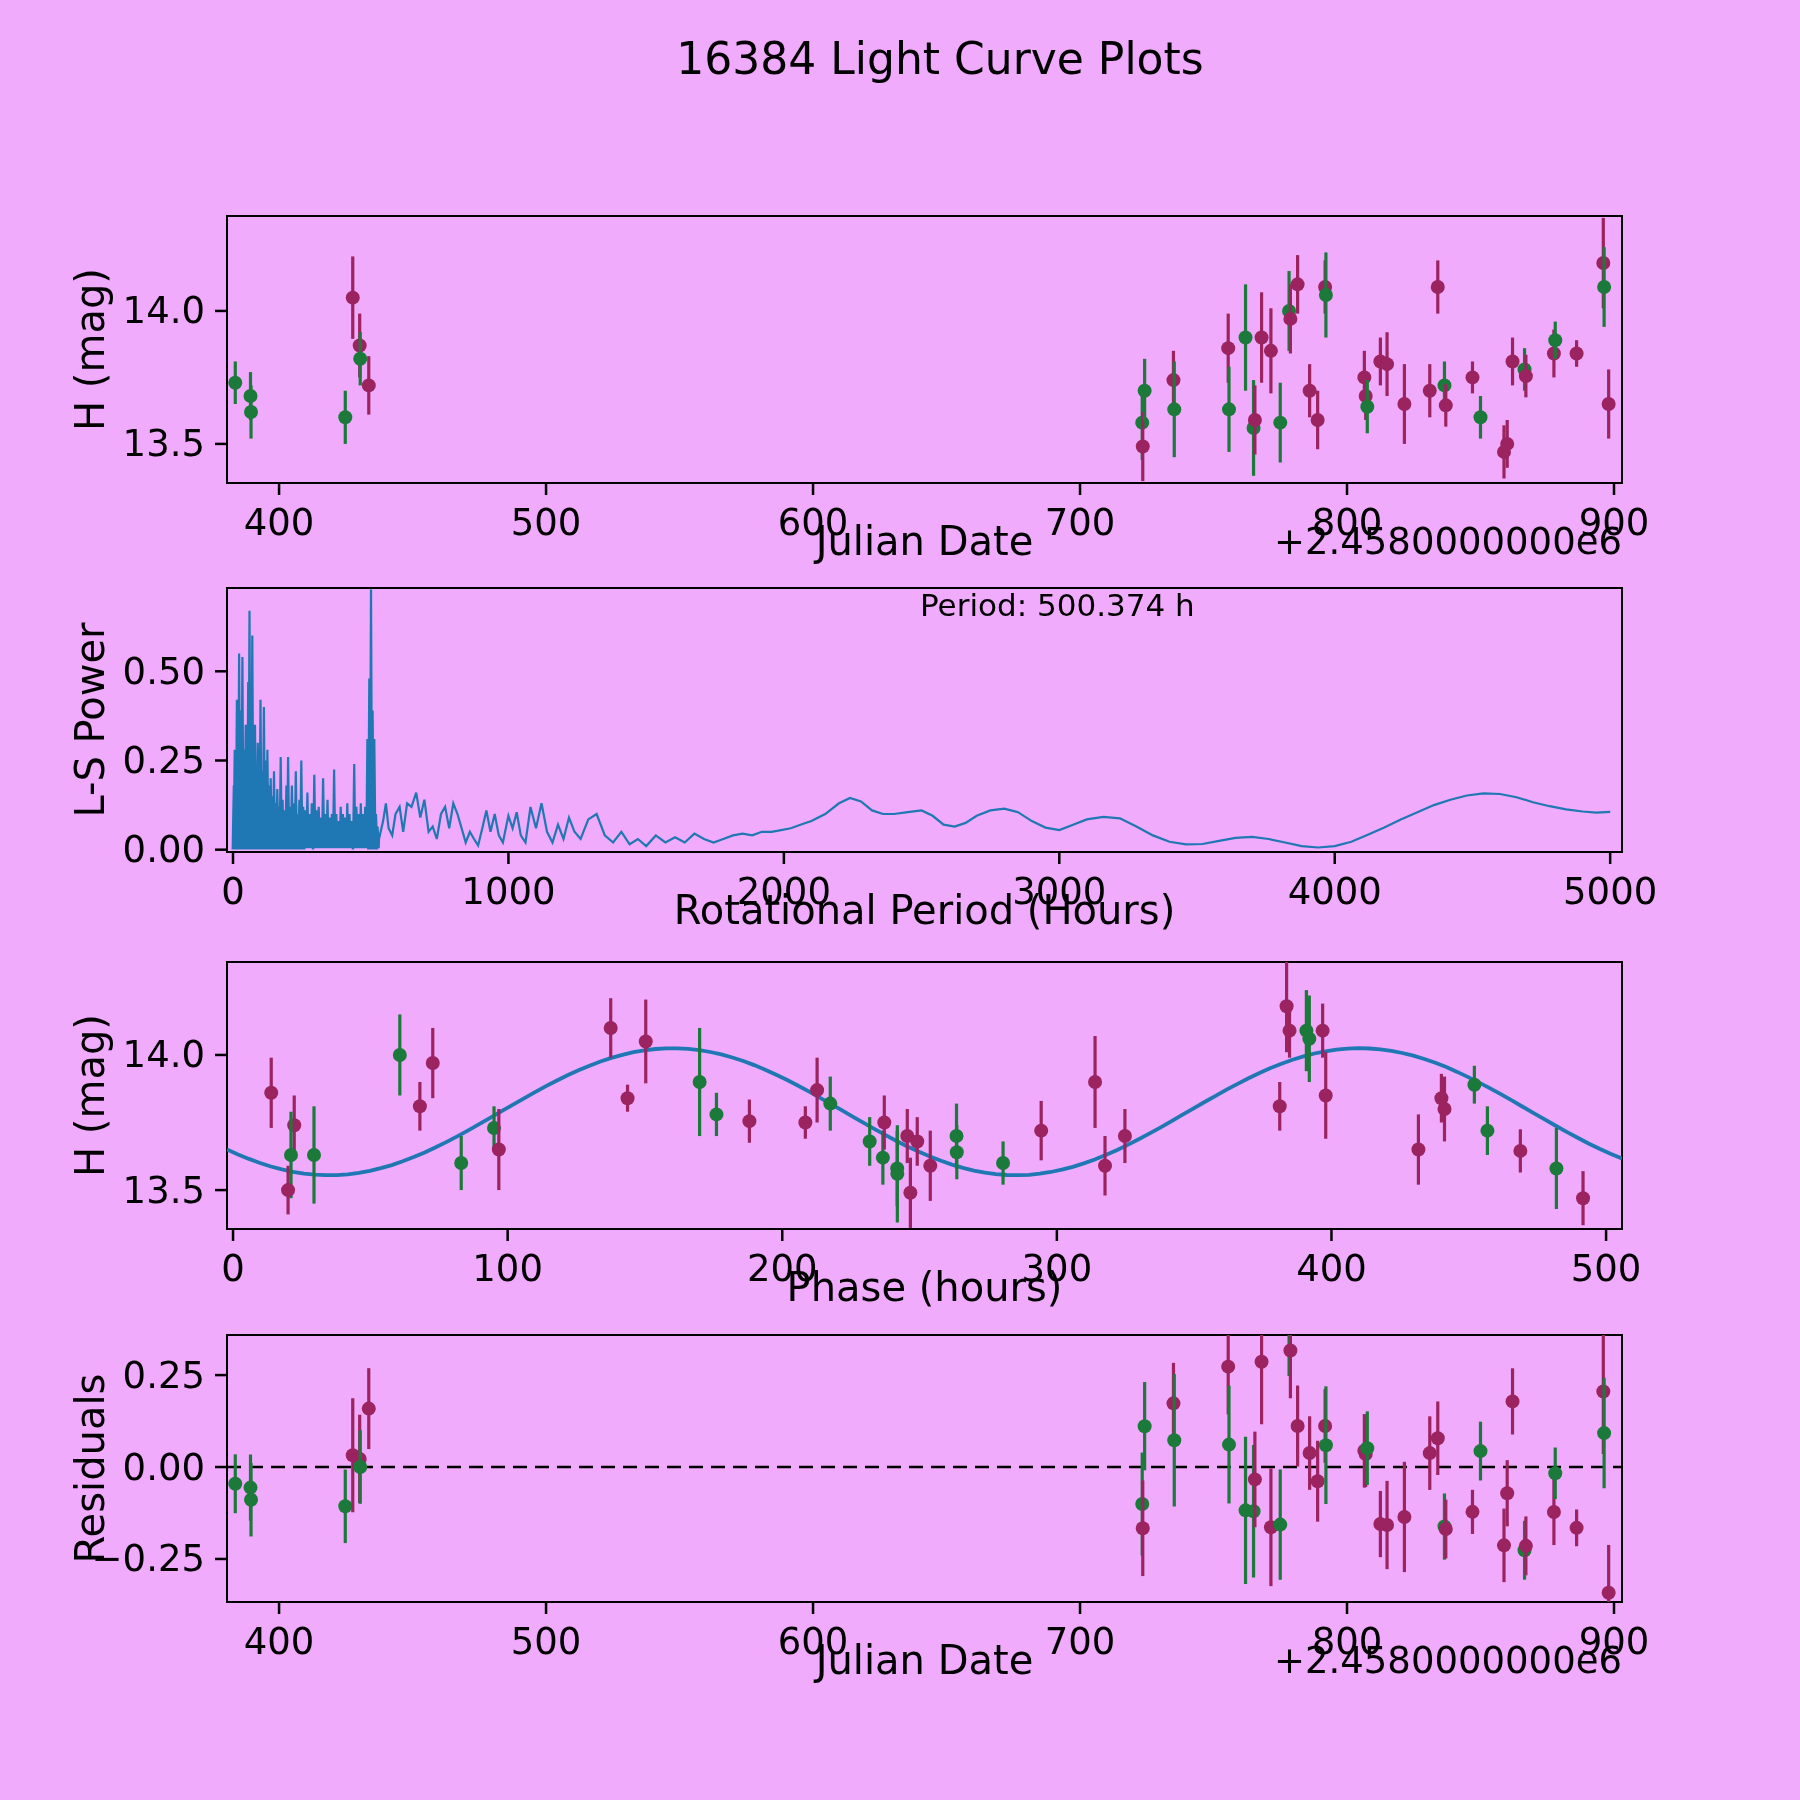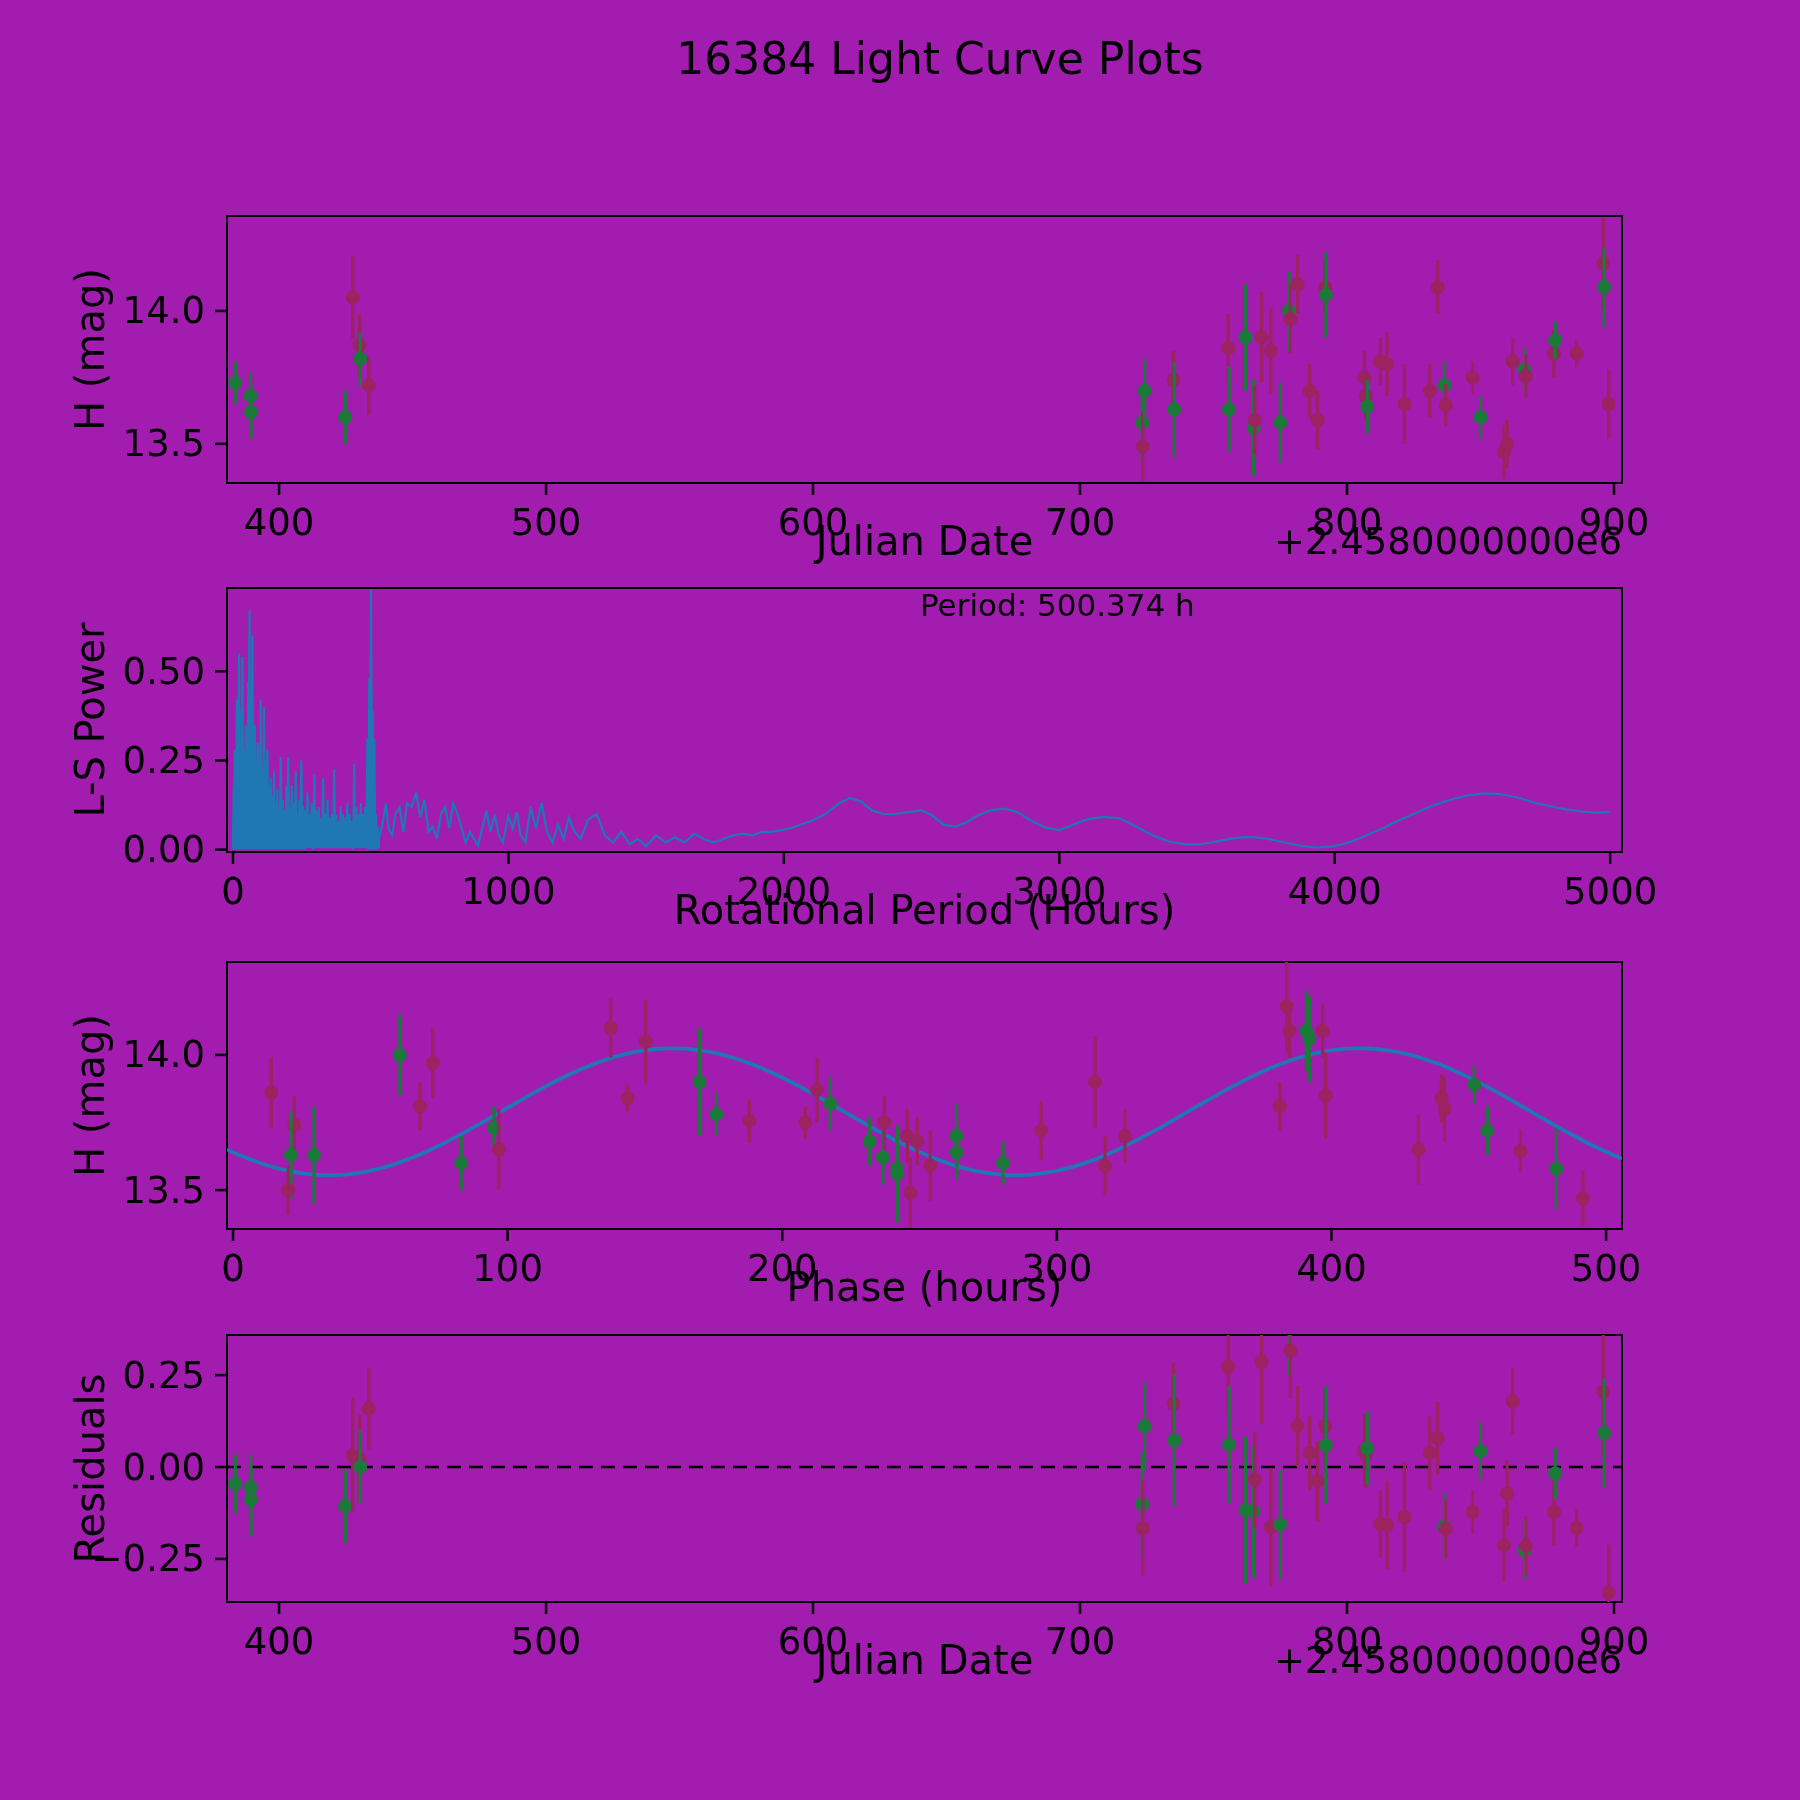--- a/index.html
+++ b/index.html
@@ -1,17 +1,17 @@
 <!DOCTYPE html>
 <html><head>
 <meta charset="utf-8">
 <style>
   html, body { margin: 0; padding: 0; background: #ffffff; }
   .figure-wrap {
-    width: 1800px; height: 1800px; background: #a21caf; position: relative;
+    width: 1800px; height: 1800px; background: #f0abfc; position: relative;
     font-family: "DejaVu Sans", sans-serif;
   }
   svg text {
     font-family: "DejaVu Sans", sans-serif;
     fill: #000000;
   }
   .title-text   { font-size: 44px; }
   .tick-label   { font-size: 37px; }
   .axis-label   { font-size: 40px; }
   .offset-label { font-size: 37px; }

